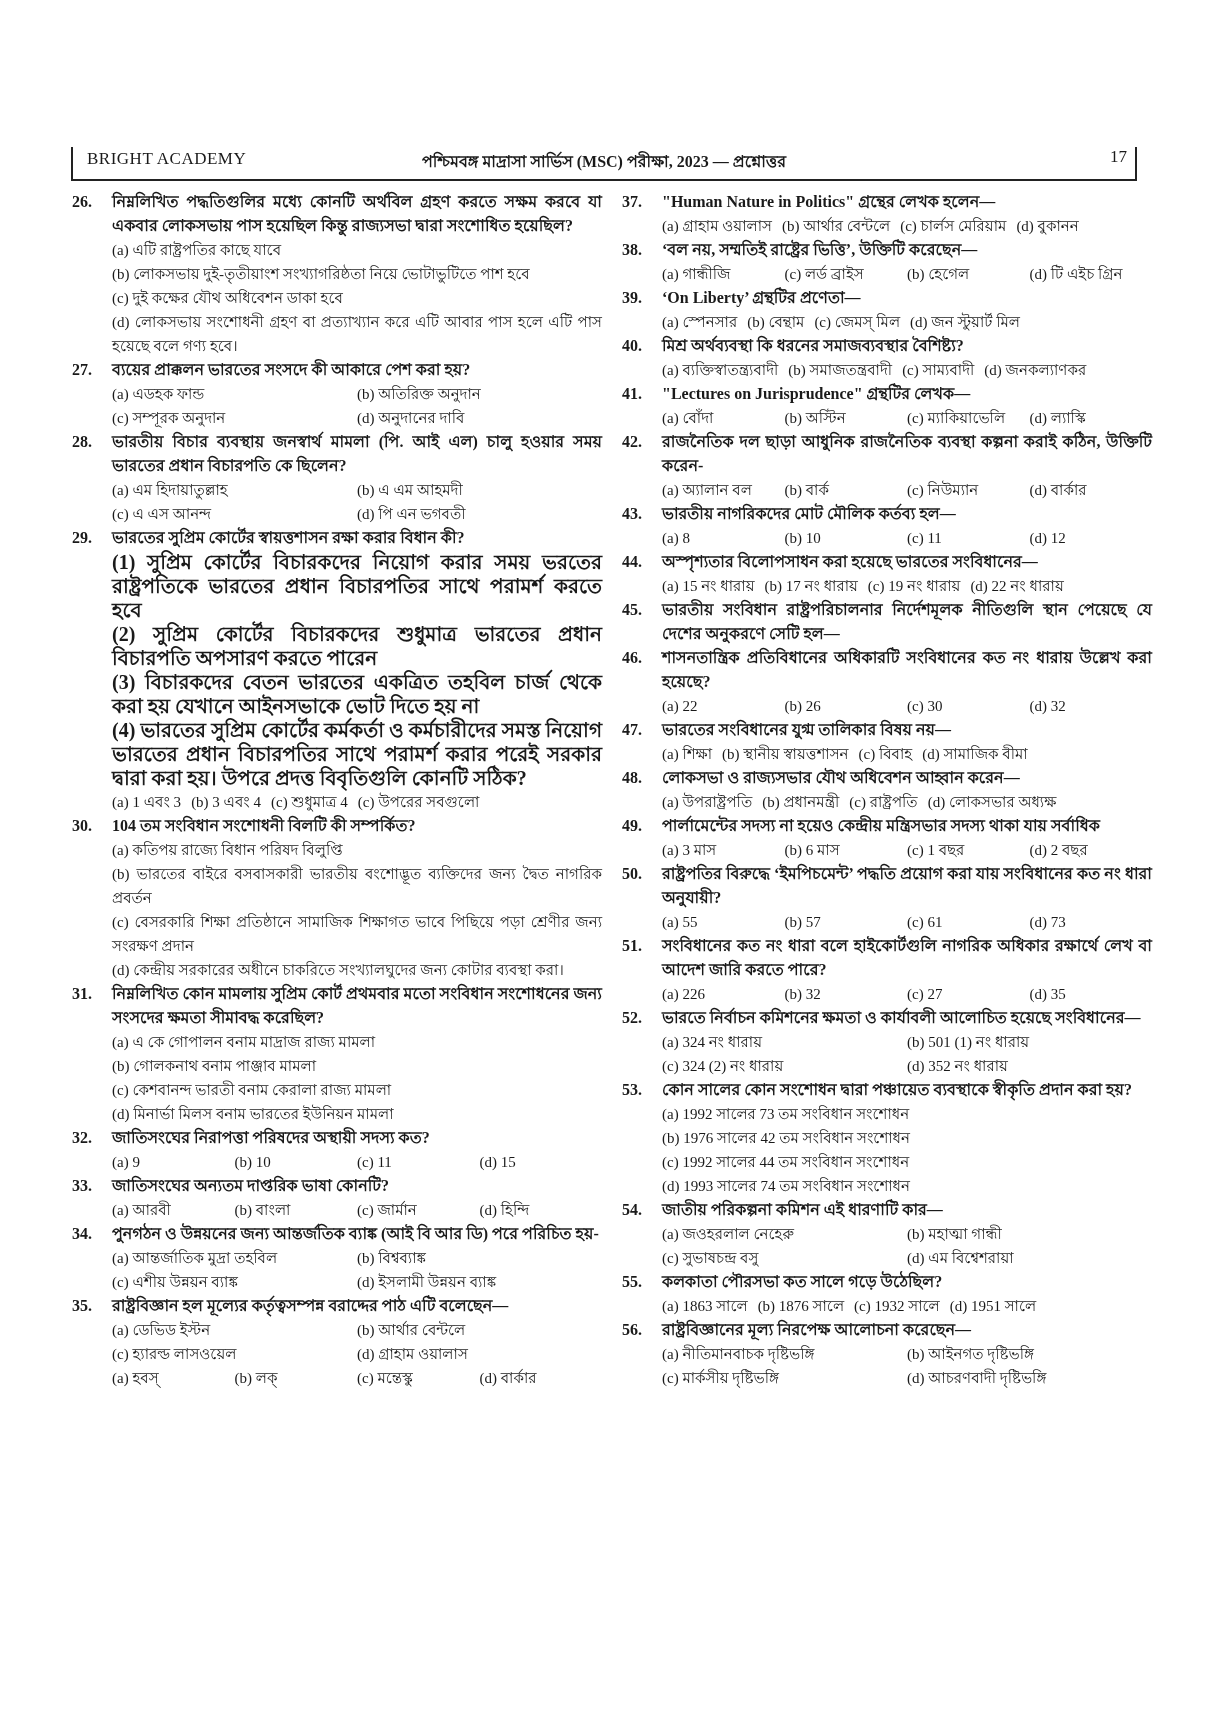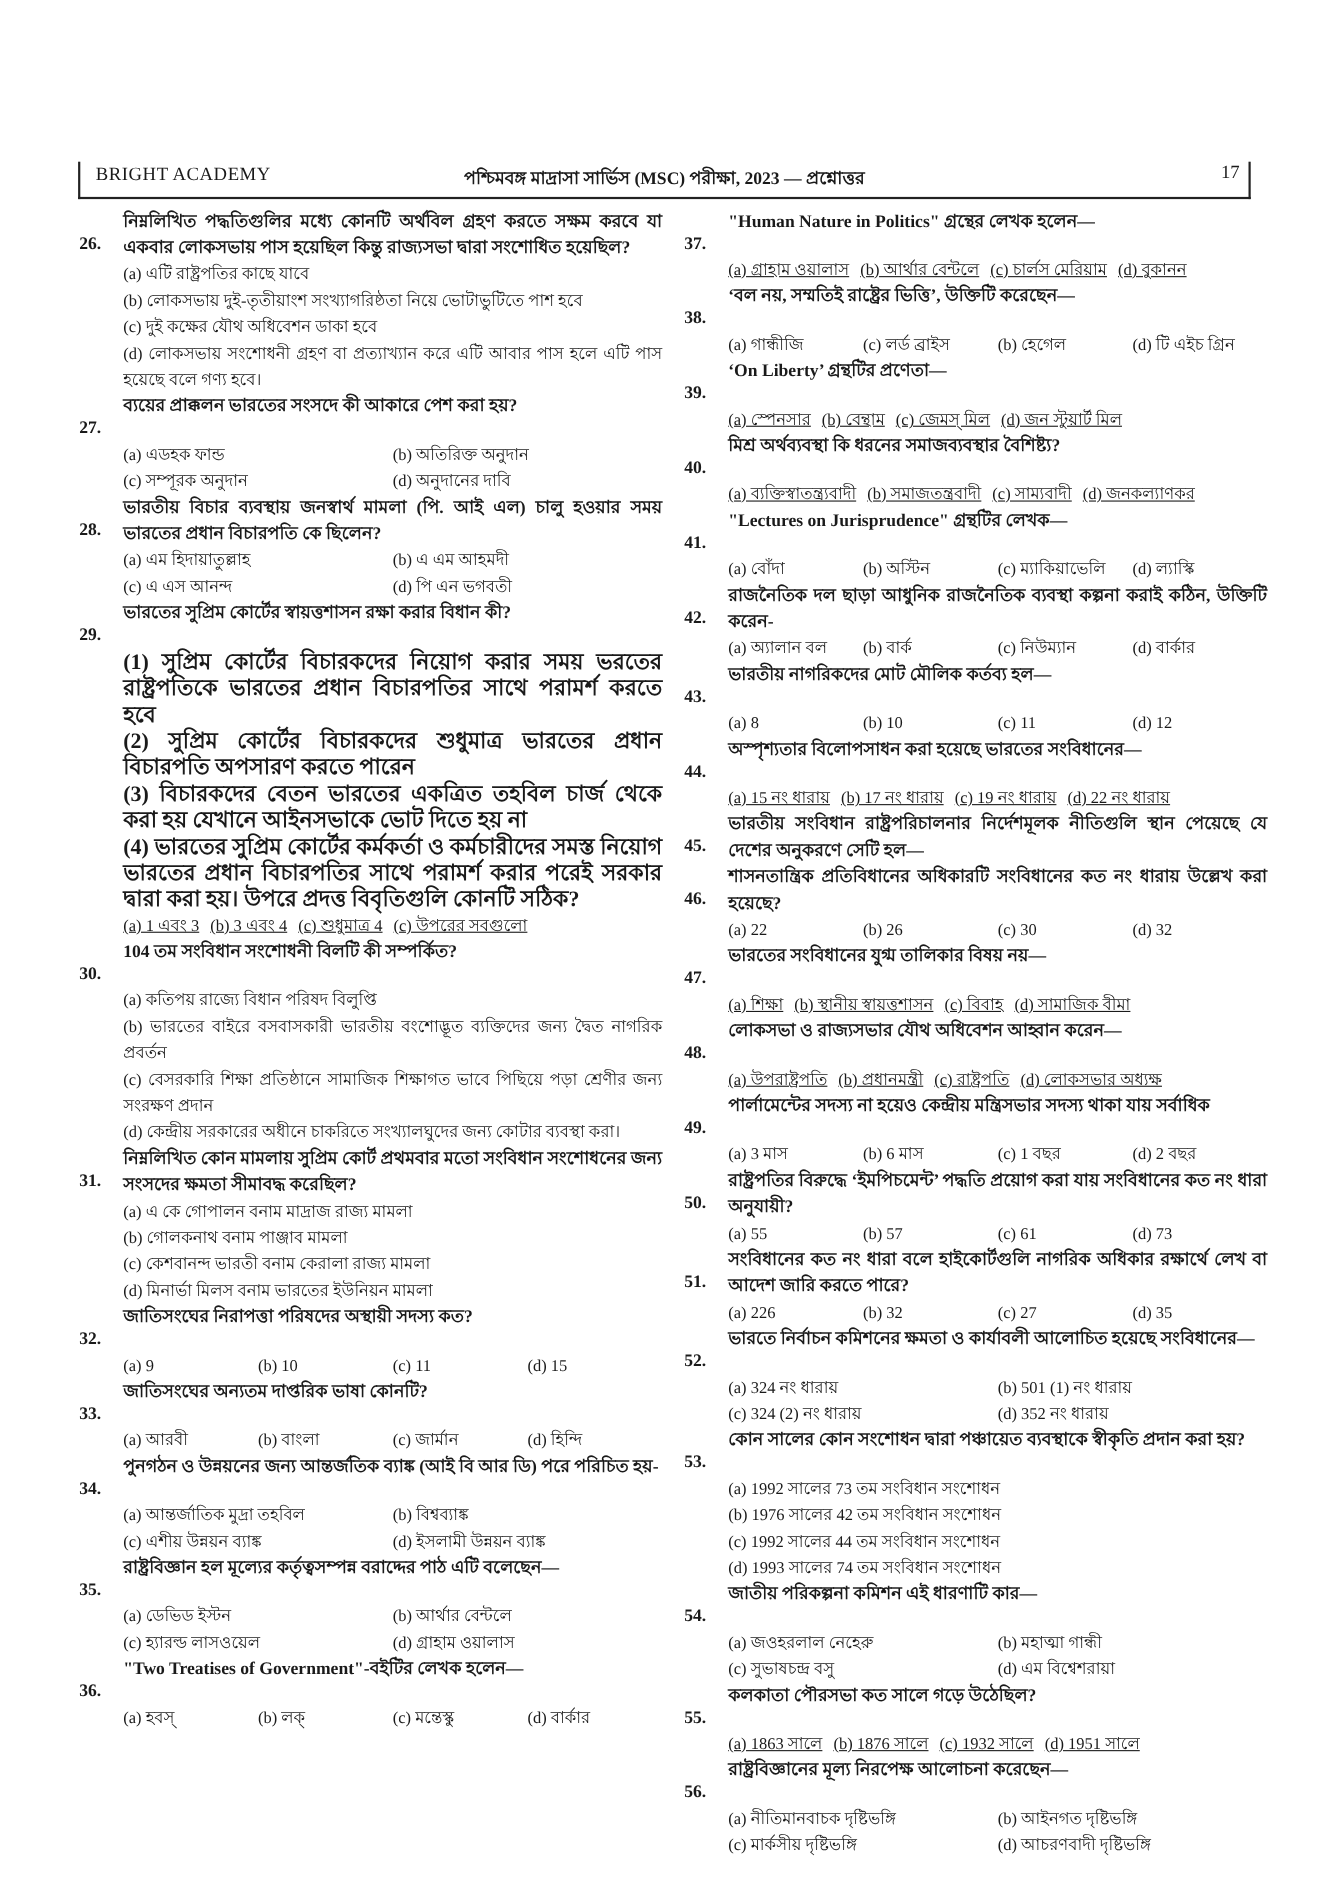--- a/index.html
+++ b/index.html
@@ -9,27 +9,27 @@
             border-left: 2px solid #222; border-right: 2px solid #222; border-bottom: 2px solid #222;
             box-sizing: border-box; }
   .header .brand { position: absolute; left: 14px; top: 2px; font-size: 17px; letter-spacing: 0.5px; }
   .header .title { position: absolute; left: 0; right: 0; top: 2px; text-align: center; font-size: 16px; font-weight: bold; }
   .header .page-no { position: absolute; right: 8px; top: 0px; font-size: 17px; }
   .col { position: absolute; top: 190px; width: 530px; }
   .col.left { left: 72px; }
   .col.right { left: 622px; }
   .q { margin: 0; }
   .qline { display: flex; font-size: 16px; line-height: 24px; font-weight: bold; text-align: justify; }
-  .qnum { width: 40px; flex: 0 0 40px; margin-top: 20px; }
+  .qnum { width: 40px; flex: 0 0 40px; }
   .qtext { flex: 1; }
   .opts { padding-left: 40px; font-size: 15px; line-height: 24px; }
   .opt-row { display: flex; }
   .opt-row.grid2 > span { width: 50%; }
   .opt-row.grid4 > span { width: 25%; }
-  .opt-row.inline > span { margin-right: 10px; text-decoration: underline; }
+  .opt-row.inline > span { margin-right: 10px; }
   .opt-block { display: block; text-align: justify; }
   .stmt { padding-left: 40px; font-size: 20px; line-height: 24px; font-weight: bold; text-align: justify; }
 </style>
 </head>
 <body>
 
 <div class="header">
   <span class="brand">BRIGHT  ACADEMY</span>
   <span class="title">পশ্চিমবঙ্গ মাদ্রাসা সার্ভিস (MSC) পরীক্ষা, 2023 — প্রশ্নোত্তর</span>
   <span class="page-no">17</span>
@@ -187,24 +187,20 @@
           <span>(b) আর্থার বেন্টলে</span>
         </div>
       <div class="opt-row grid2">
           <span>(c) হ্যারল্ড লাসওয়েল</span>
           <span>(d) গ্রাহাম ওয়ালাস</span>
         </div>
     </div>
   </div>
 
   <div class="q">
-    <div class="qline">
-        <span class="qnum">36.</span>
-        <span class="qtext">"Two Treatises of Government"-বইটির লেখক হলেন—</span>
-      </div>
     <div class="opts">
       <div class="opt-row grid4">
           <span>(a) হবস্</span>
           <span>(b) লক্</span>
           <span>(c) মন্তেস্কু</span>
           <span>(d) বার্কার</span>
         </div>
     </div>
   </div>
 </div>

